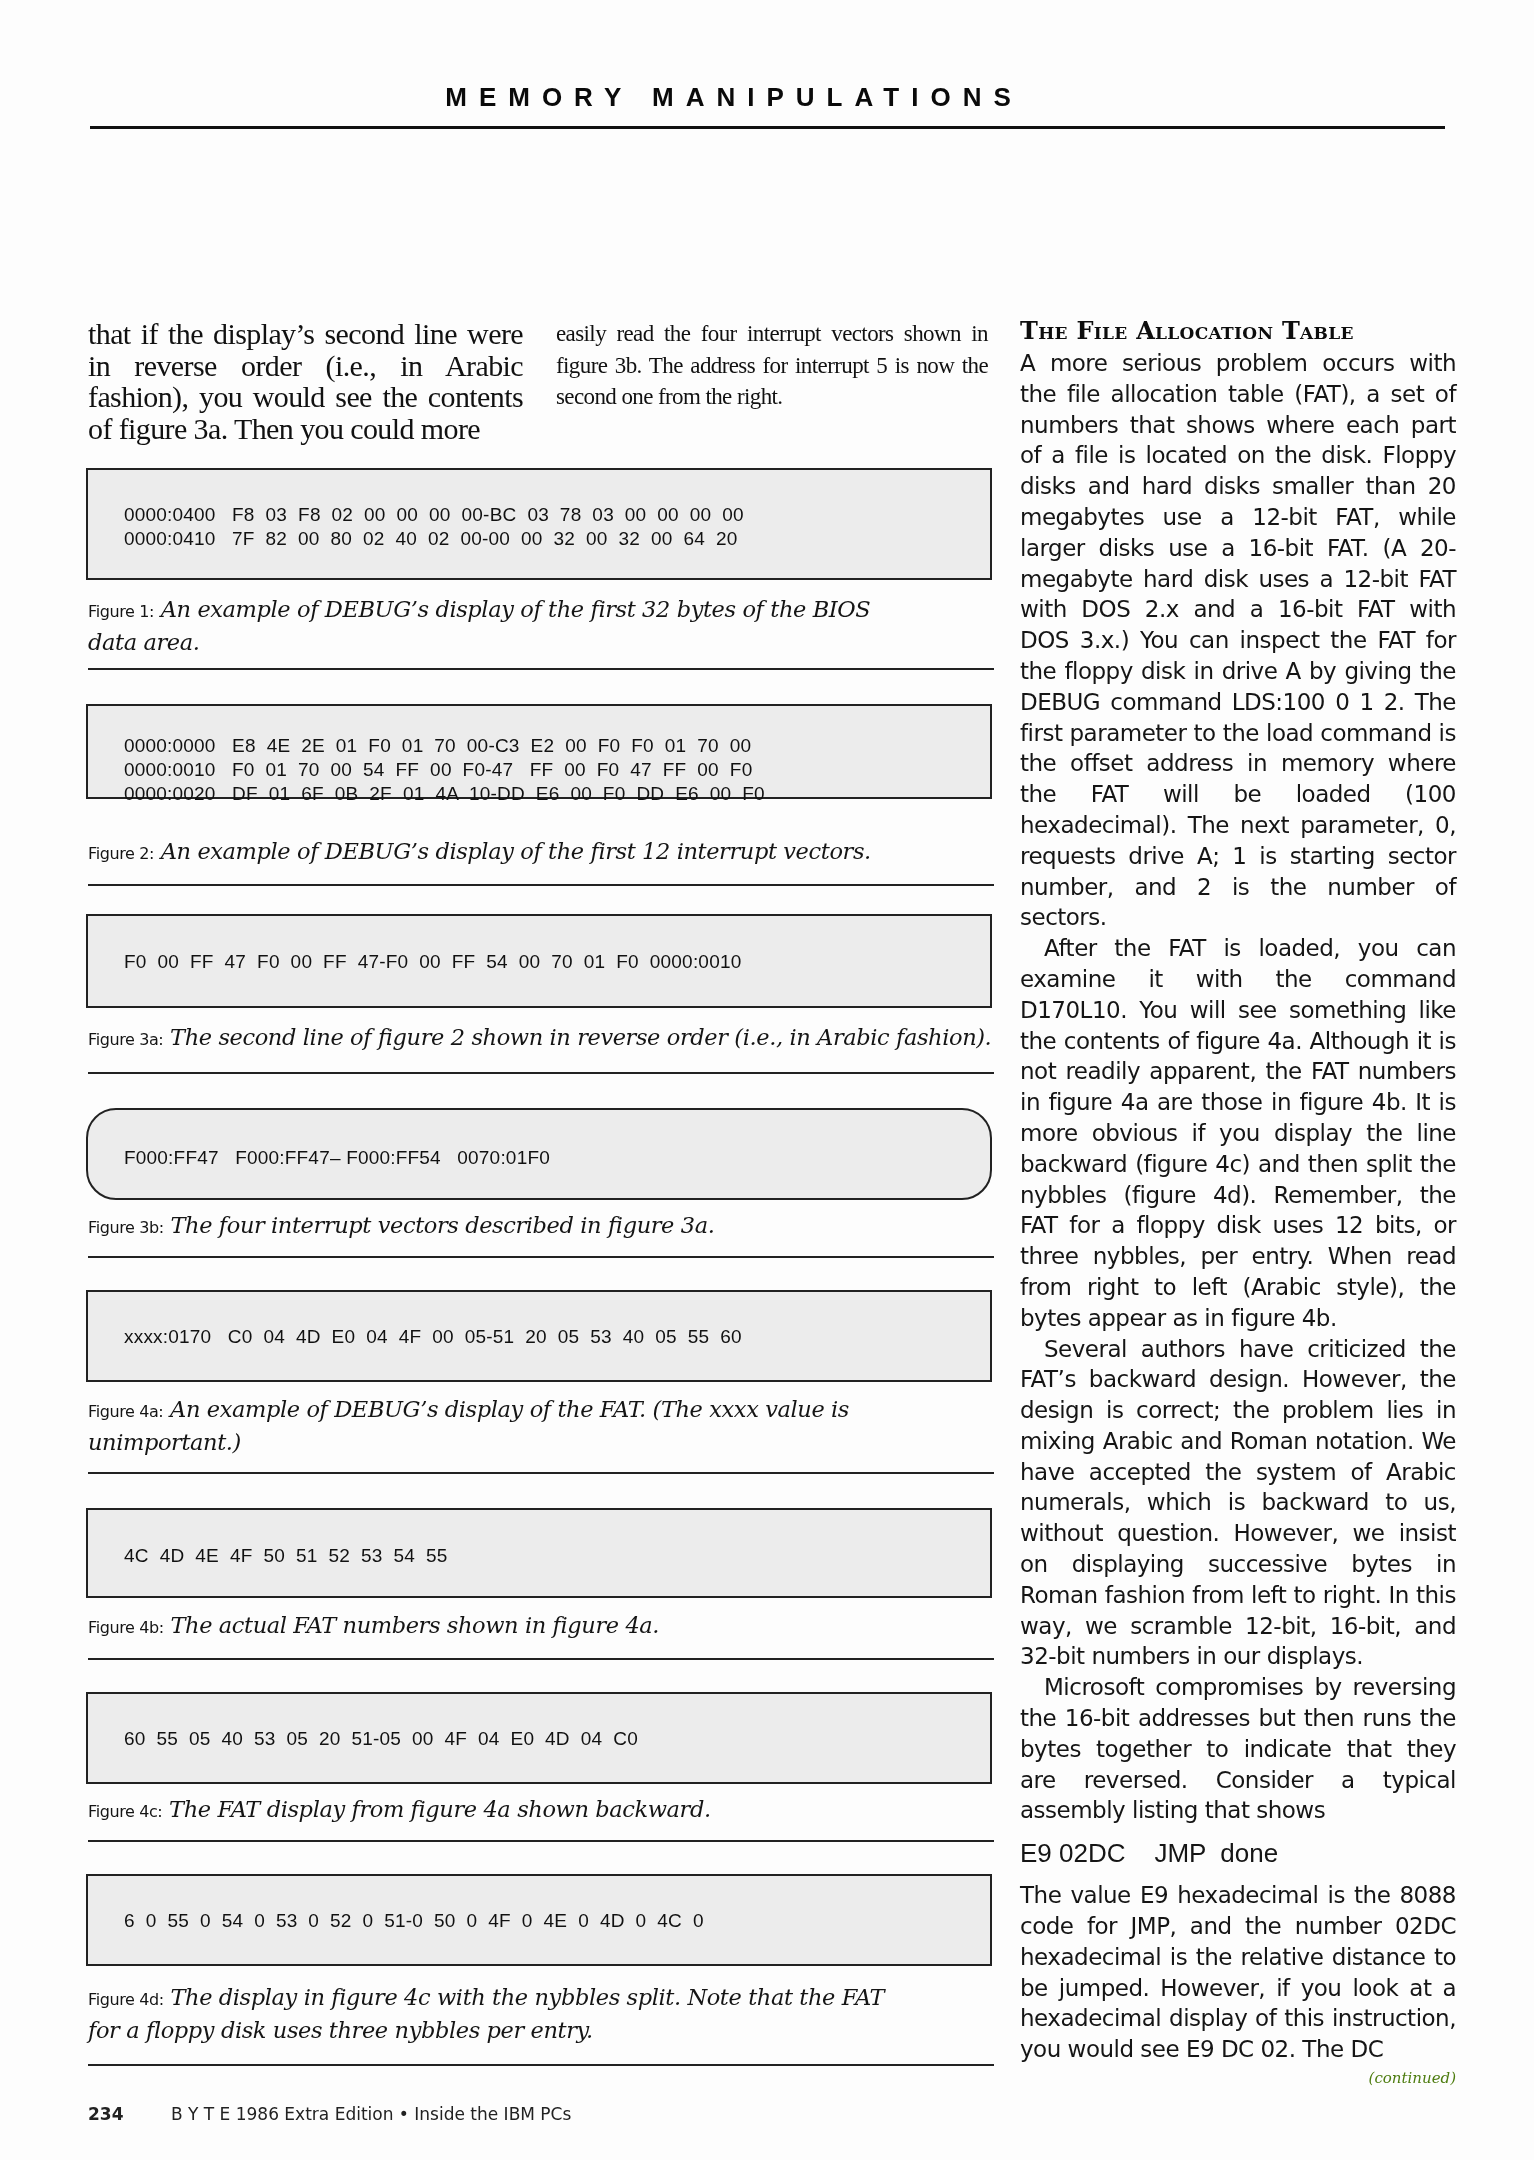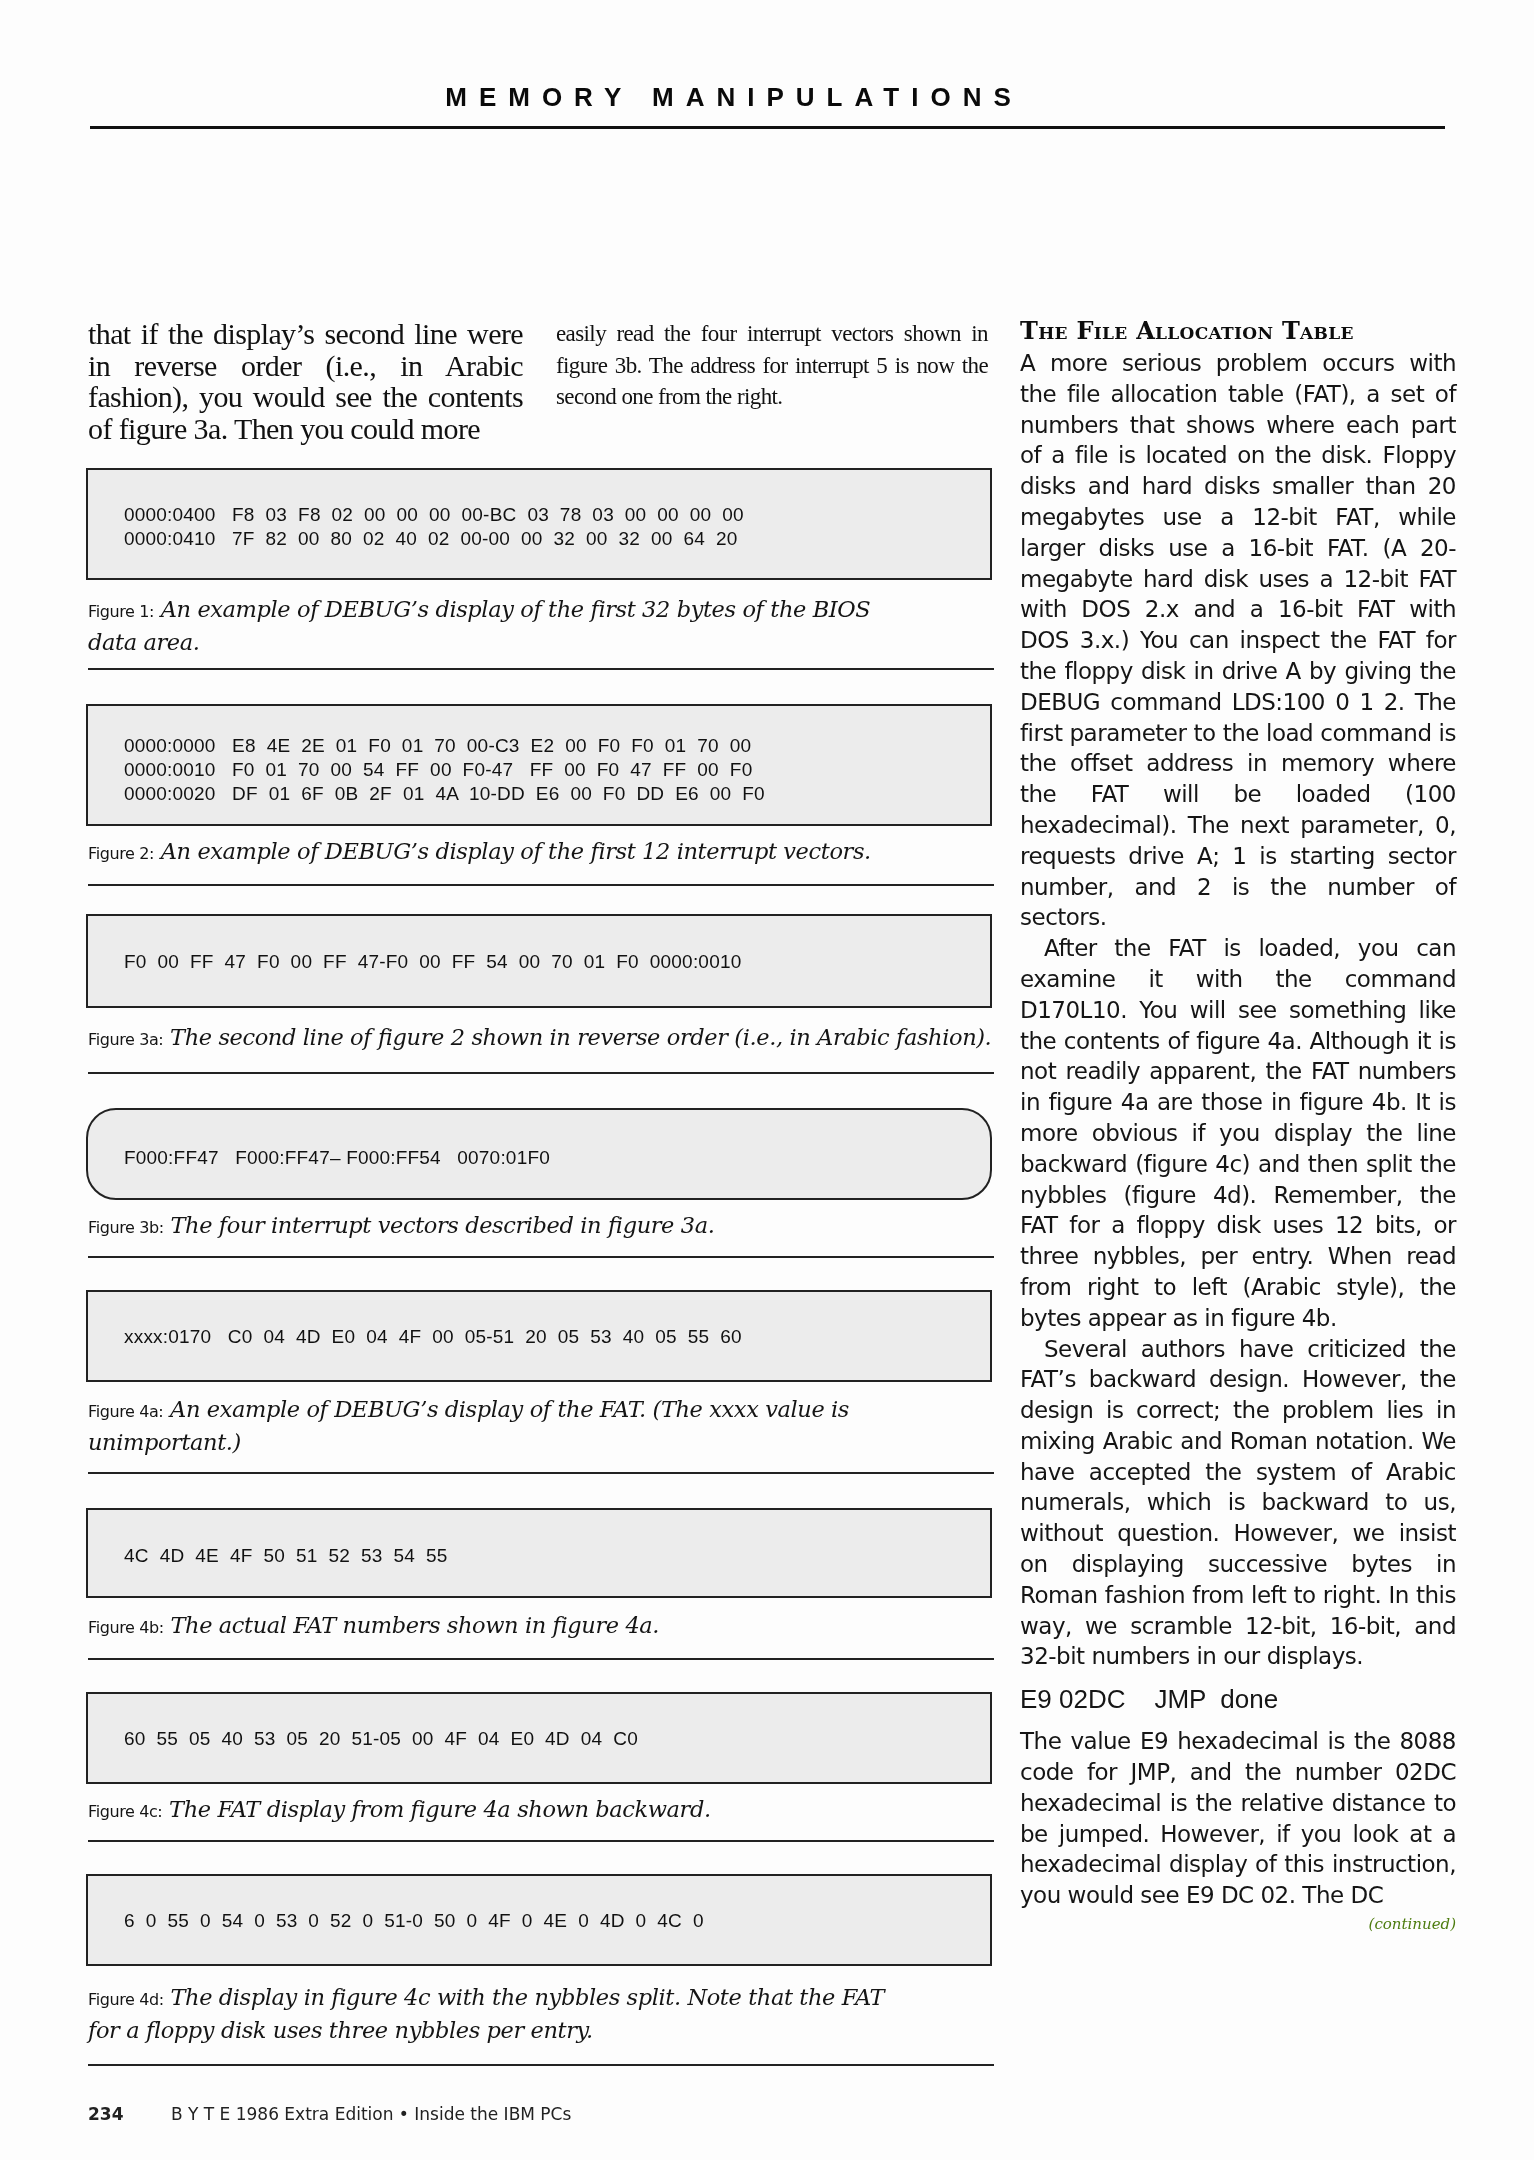--- a/index.html
+++ b/index.html
@@ -40,21 +40,21 @@
 <div class="fig-box" style="top:468px;height:112px;padding-top:33px;">
   <div class="fig-code">0000:0400   F8  03  F8  02  00  00  00  00-BC  03  78  03  00  00  00  00</div>
   <div class="fig-code">0000:0410   7F  82  00  80  02  40  02  00-00  00  32  00  32  00  64  20</div>
 </div>
 <div class="fig-caption" style="top:594px;width:830px;">
   <span class="lbl">Figure 1:</span>
   <span class="it">An example of DEBUG’s display of the first 32 bytes of the BIOS data area.</span>
 </div>
 <div class="rule" style="top:668px;"></div>
 
-<div class="fig-box" style="top:704px;height:122px;padding-top:28px;">
+<div class="fig-box" style="top:704px;height:95px;padding-top:28px;">
   <div class="fig-code">0000:0000   E8  4E  2E  01  F0  01  70  00-C3  E2  00  F0  F0  01  70  00</div>
   <div class="fig-code">0000:0010   F0  01  70  00  54  FF  00  F0-47   FF  00  F0  47  FF  00  F0</div>
   <div class="fig-code">0000:0020   DF  01  6F  0B  2F  01  4A  10-DD  E6  00  F0  DD  E6  00  F0</div>
 </div>
 <div class="fig-caption" style="top:836px;">
   <span class="lbl">Figure 2:</span>
   <span class="it">An example of DEBUG’s display of the first 12 interrupt vectors.</span>
 </div>
 <div class="rule" style="top:884px;"></div>
 
@@ -110,20 +110,21 @@
   <span class="lbl">Figure 4d:</span>
   <span class="it">The display in figure 4c with the nybbles split. Note that the FAT for a floppy disk uses three nybbles per entry.</span>
 </div>
 <div class="rule" style="top:2064px;"></div>
 
 <div class="right-col">
   <div class="section-head">The File Allocation Table</div>
   <p class="para">A more serious problem occurs with the file allocation table (FAT), a set of numbers that shows where each part of a file is located on the disk. Floppy disks and hard disks smaller than 20 megabytes use a 12-bit FAT, while larger disks use a 16-bit FAT. (A 20-megabyte hard disk uses a 12-bit FAT with DOS 2.x and a 16-bit FAT with DOS 3.x.) You can inspect the FAT for the floppy disk in drive A by giving the DEBUG command LDS:100 0 1 2. The first parameter to the load command is the offset address in memory where the FAT will be loaded (100 hexadecimal). The next parameter, 0, requests drive A; 1 is starting sector number, and 2 is the number of sectors.</p>
   <p class="para indent">After the FAT is loaded, you can examine it with the command D170L10. You will see something like the contents of figure 4a. Although it is not readily apparent, the FAT numbers in figure 4a are those in figure 4b. It is more obvious if you display the line backward (figure 4c) and then split the nybbles (figure 4d). Remember, the FAT for a floppy disk uses 12 bits, or three nybbles, per entry. When read from right to left (Arabic style), the bytes appear as in figure 4b.</p>
   <p class="para indent">Several authors have criticized the FAT’s backward design. However, the design is correct; the problem lies in mixing Arabic and Roman notation. We have accepted the system of Arabic numerals, which is backward to us, without question. However, we insist on displaying successive bytes in Roman fashion from left to right. In this way, we scramble 12-bit, 16-bit, and 32-bit numbers in our displays.</p>
+  <p class="para indent">Microsoft compromises by reversing the 16-bit addresses but then runs the bytes together to indicate that they are reversed. Consider a typical assembly listing that shows</p>
   <div class="code-line">E9 02DC    JMP  done</div>
   <p class="para">The value E9 hexadecimal is the 8088 code for JMP, and the number 02DC hexadecimal is the relative distance to be jumped. However, if you look at a hexadecimal display of this instruction, you would see E9 DC 02. The DC</p>
   <div class="continued">(continued)</div>
 </div>
 
 <div class="footer">
   <span class="page-num">234</span>
   <span>B Y T E 1986 Extra Edition  •  Inside the IBM PCs</span>
 </div>
 

